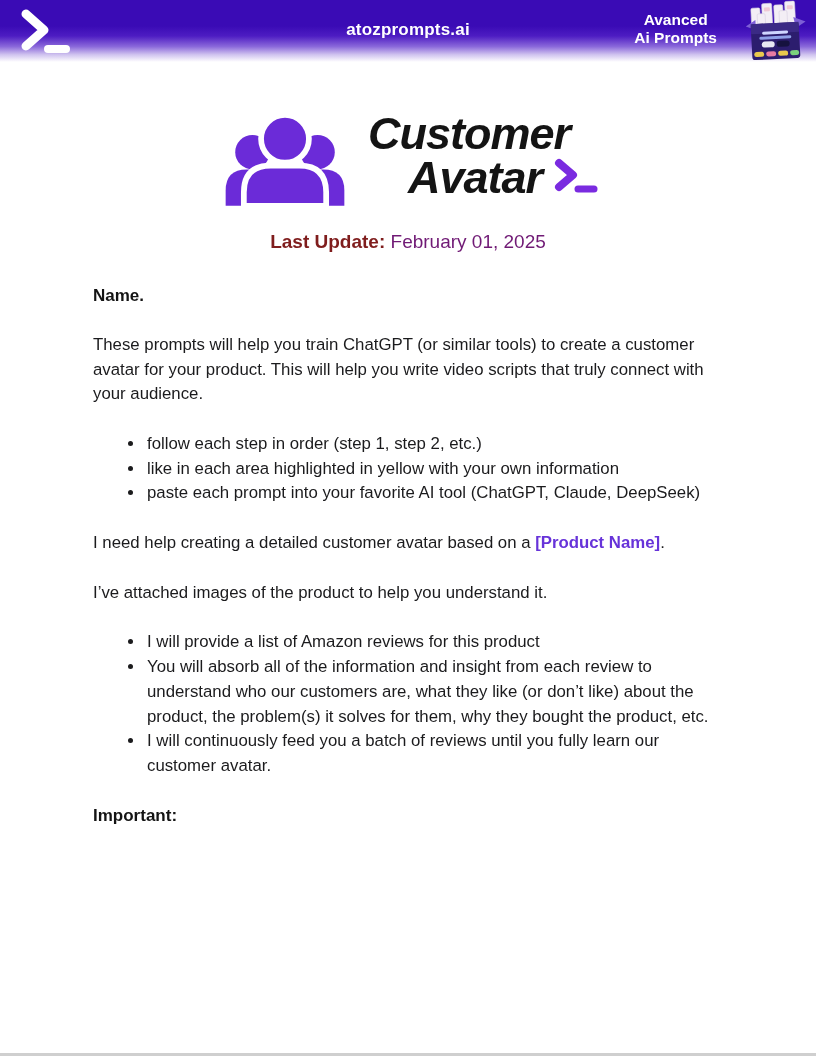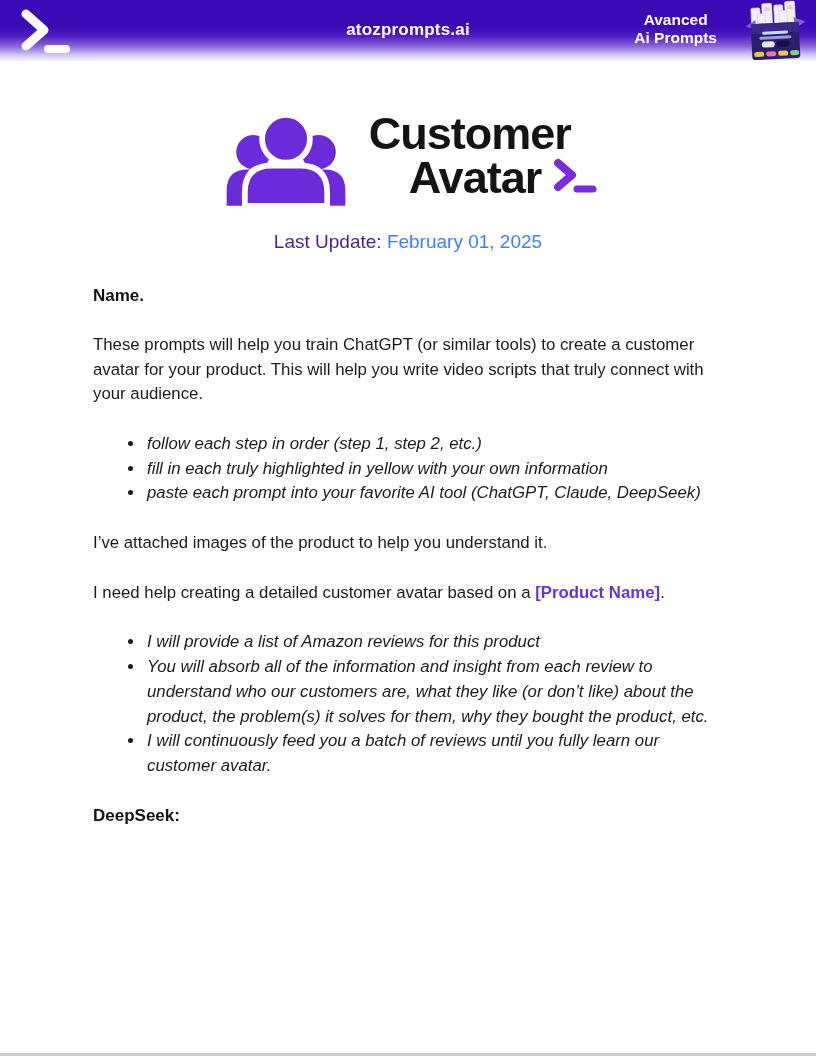--- a/index.html
+++ b/index.html
@@ -43,50 +43,51 @@
   .product-box {
     position: absolute; right: 6px; top: 1px;
     transform: rotate(-3deg);
   }
 
   
   .logo-row {
     margin-top: 44px;
     display: flex; justify-content: center; align-items: center;
     gap: 16px;
+    font-style: italic;
   }
   .logo-text {
     font-weight: 800; font-size: 45px; line-height: 0.98;
     letter-spacing: -1px; color: #141414;
   }
   .logo-text .line2 { display: flex; align-items: flex-start; gap: 12px; margin-left: 40px; }
   .logo-term { position: relative; top: 2px; }
 
   
   .last-update {
     margin-top: 25px;
     text-align: center;
     font-size: 19px;
   }
-  .last-update .lbl { color: #4c1d95; font-weight: 400; }
-  .last-update .val { color: #3b82f6; font-weight: 400; }
+  .last-update .lbl { color: #7f1d1d; font-weight: 700; }
+  .last-update .val { color: #701a75; font-weight: 400; }
 
   
   main {
     width: 632px;
     margin: 31px 0 0 93px;
     font-size: 16.8px;
     line-height: 1.47;
   }
   main h3 {
     font-size: 17px; font-weight: 800; color: #141414;
     margin: 0 0 24px 0;
   }
   main p { margin: 0 0 25px 0; }
-  main ul { margin: 12px 0 25px 0; padding-left: 52px; font-style: italic; }
+  main ul { margin: 12px 0 25px 0; padding-left: 52px; }
   main li { padding-left: 2px; margin: 0; }
   .accent-strong { color: #6733d9; font-weight: 800; }
 </style>
 </head>
 <body>
 
 <div class="page">
 
   <header class="banner">
     <svg class="term-icon-header" width="52" height="46" viewBox="0 0 52 46" fill="none">
@@ -164,29 +165,29 @@
     <span class="val">February 01, 2025</span>
   </div>
 
   <main>
 
     <h3>Name.</h3>
     <p>These prompts will help you train ChatGPT (or similar tools) to create a customer avatar for your product. This will help you write video scripts that truly connect with your audience.</p>
 
     <ul>
       <li>follow each step in order (step 1, step 2, etc.)</li>
-      <li>fill in each truly highlighted in yellow with your own information</li>
+      <li>like in each area highlighted in yellow with your own information</li>
       <li>paste each prompt into your favorite AI tool (ChatGPT, Claude, DeepSeek)</li>
     </ul>
 
+    <p><span>I need help creating a detailed customer avatar based on a </span><span class="accent-strong">[Product Name]</span><span>.</span></p>
     <p>I’ve attached images of the product to help you understand it.</p>
-    <p><span>I need help creating a detailed customer avatar based on a </span><span class="accent-strong">[Product Name]</span><span>.</span></p>
 
     <ul>
       <li>I will provide a list of Amazon reviews for this product</li>
       <li>You will absorb all of the information and insight from each review to understand who our customers are, what they like (or don’t like) about the product, the problem(s) it solves for them, why they bought the product, etc.</li>
       <li>I will continuously feed you a batch of reviews until you fully learn our customer avatar.</li>
     </ul>
 
-    <h3>DeepSeek:</h3>
+    <h3>Important:</h3>
 
   </main>
 </div>
 
 </body></html>

